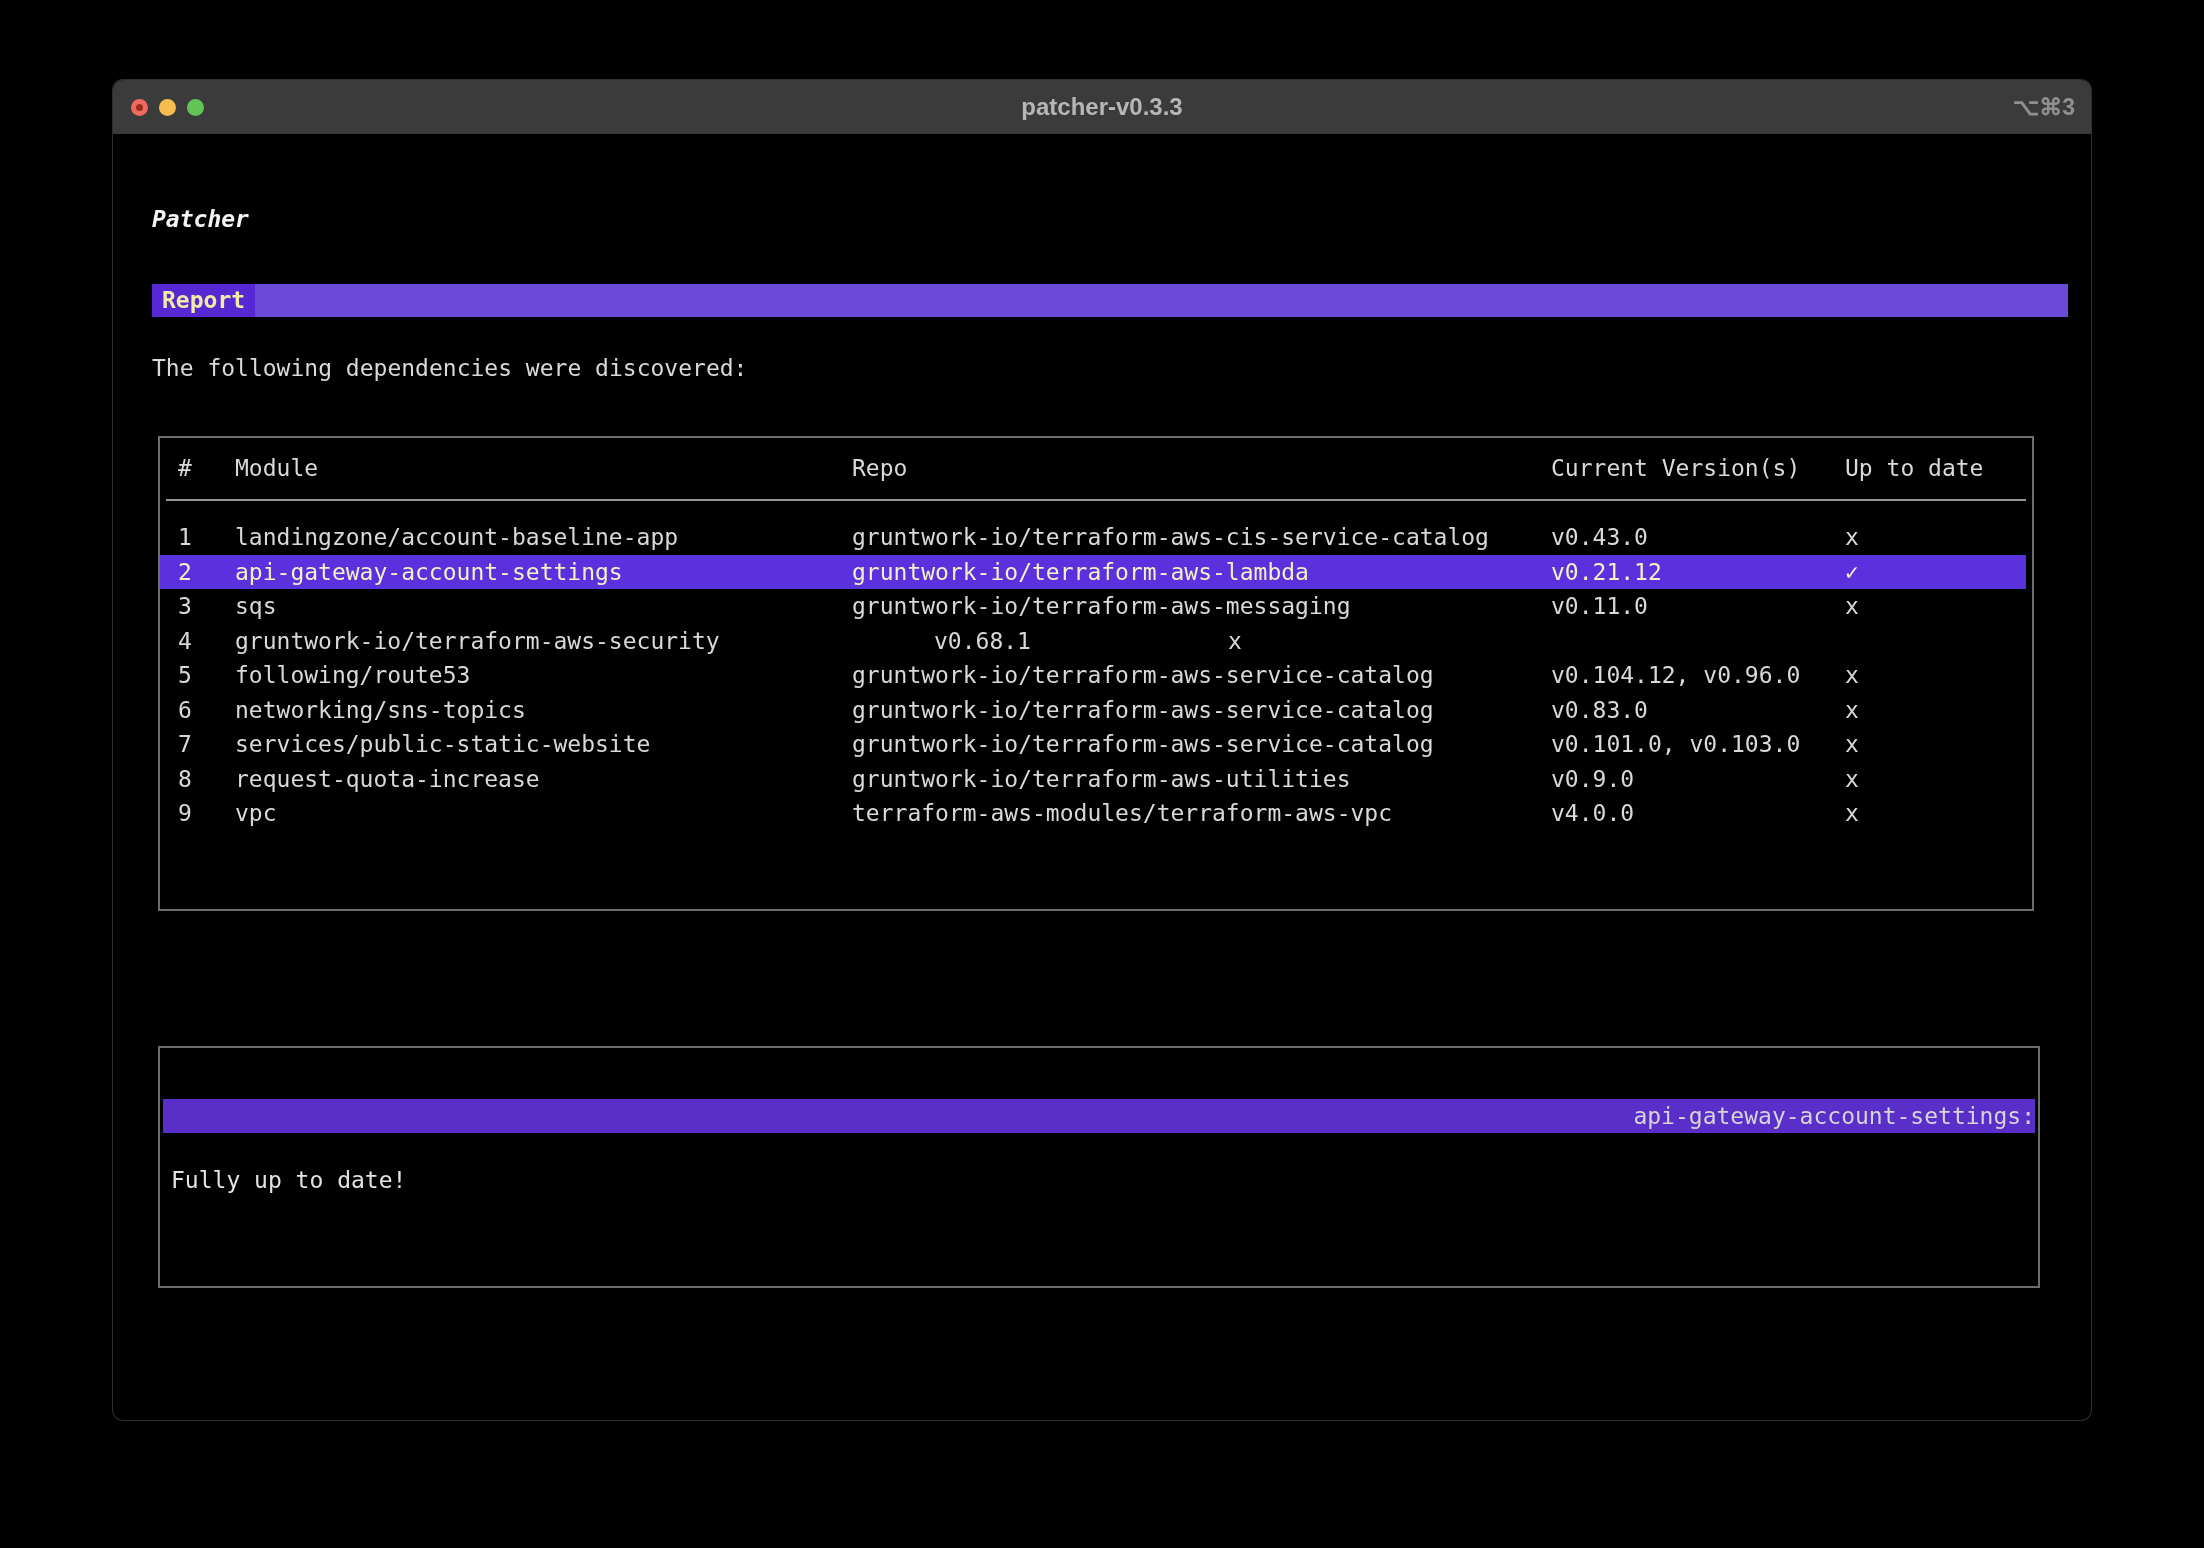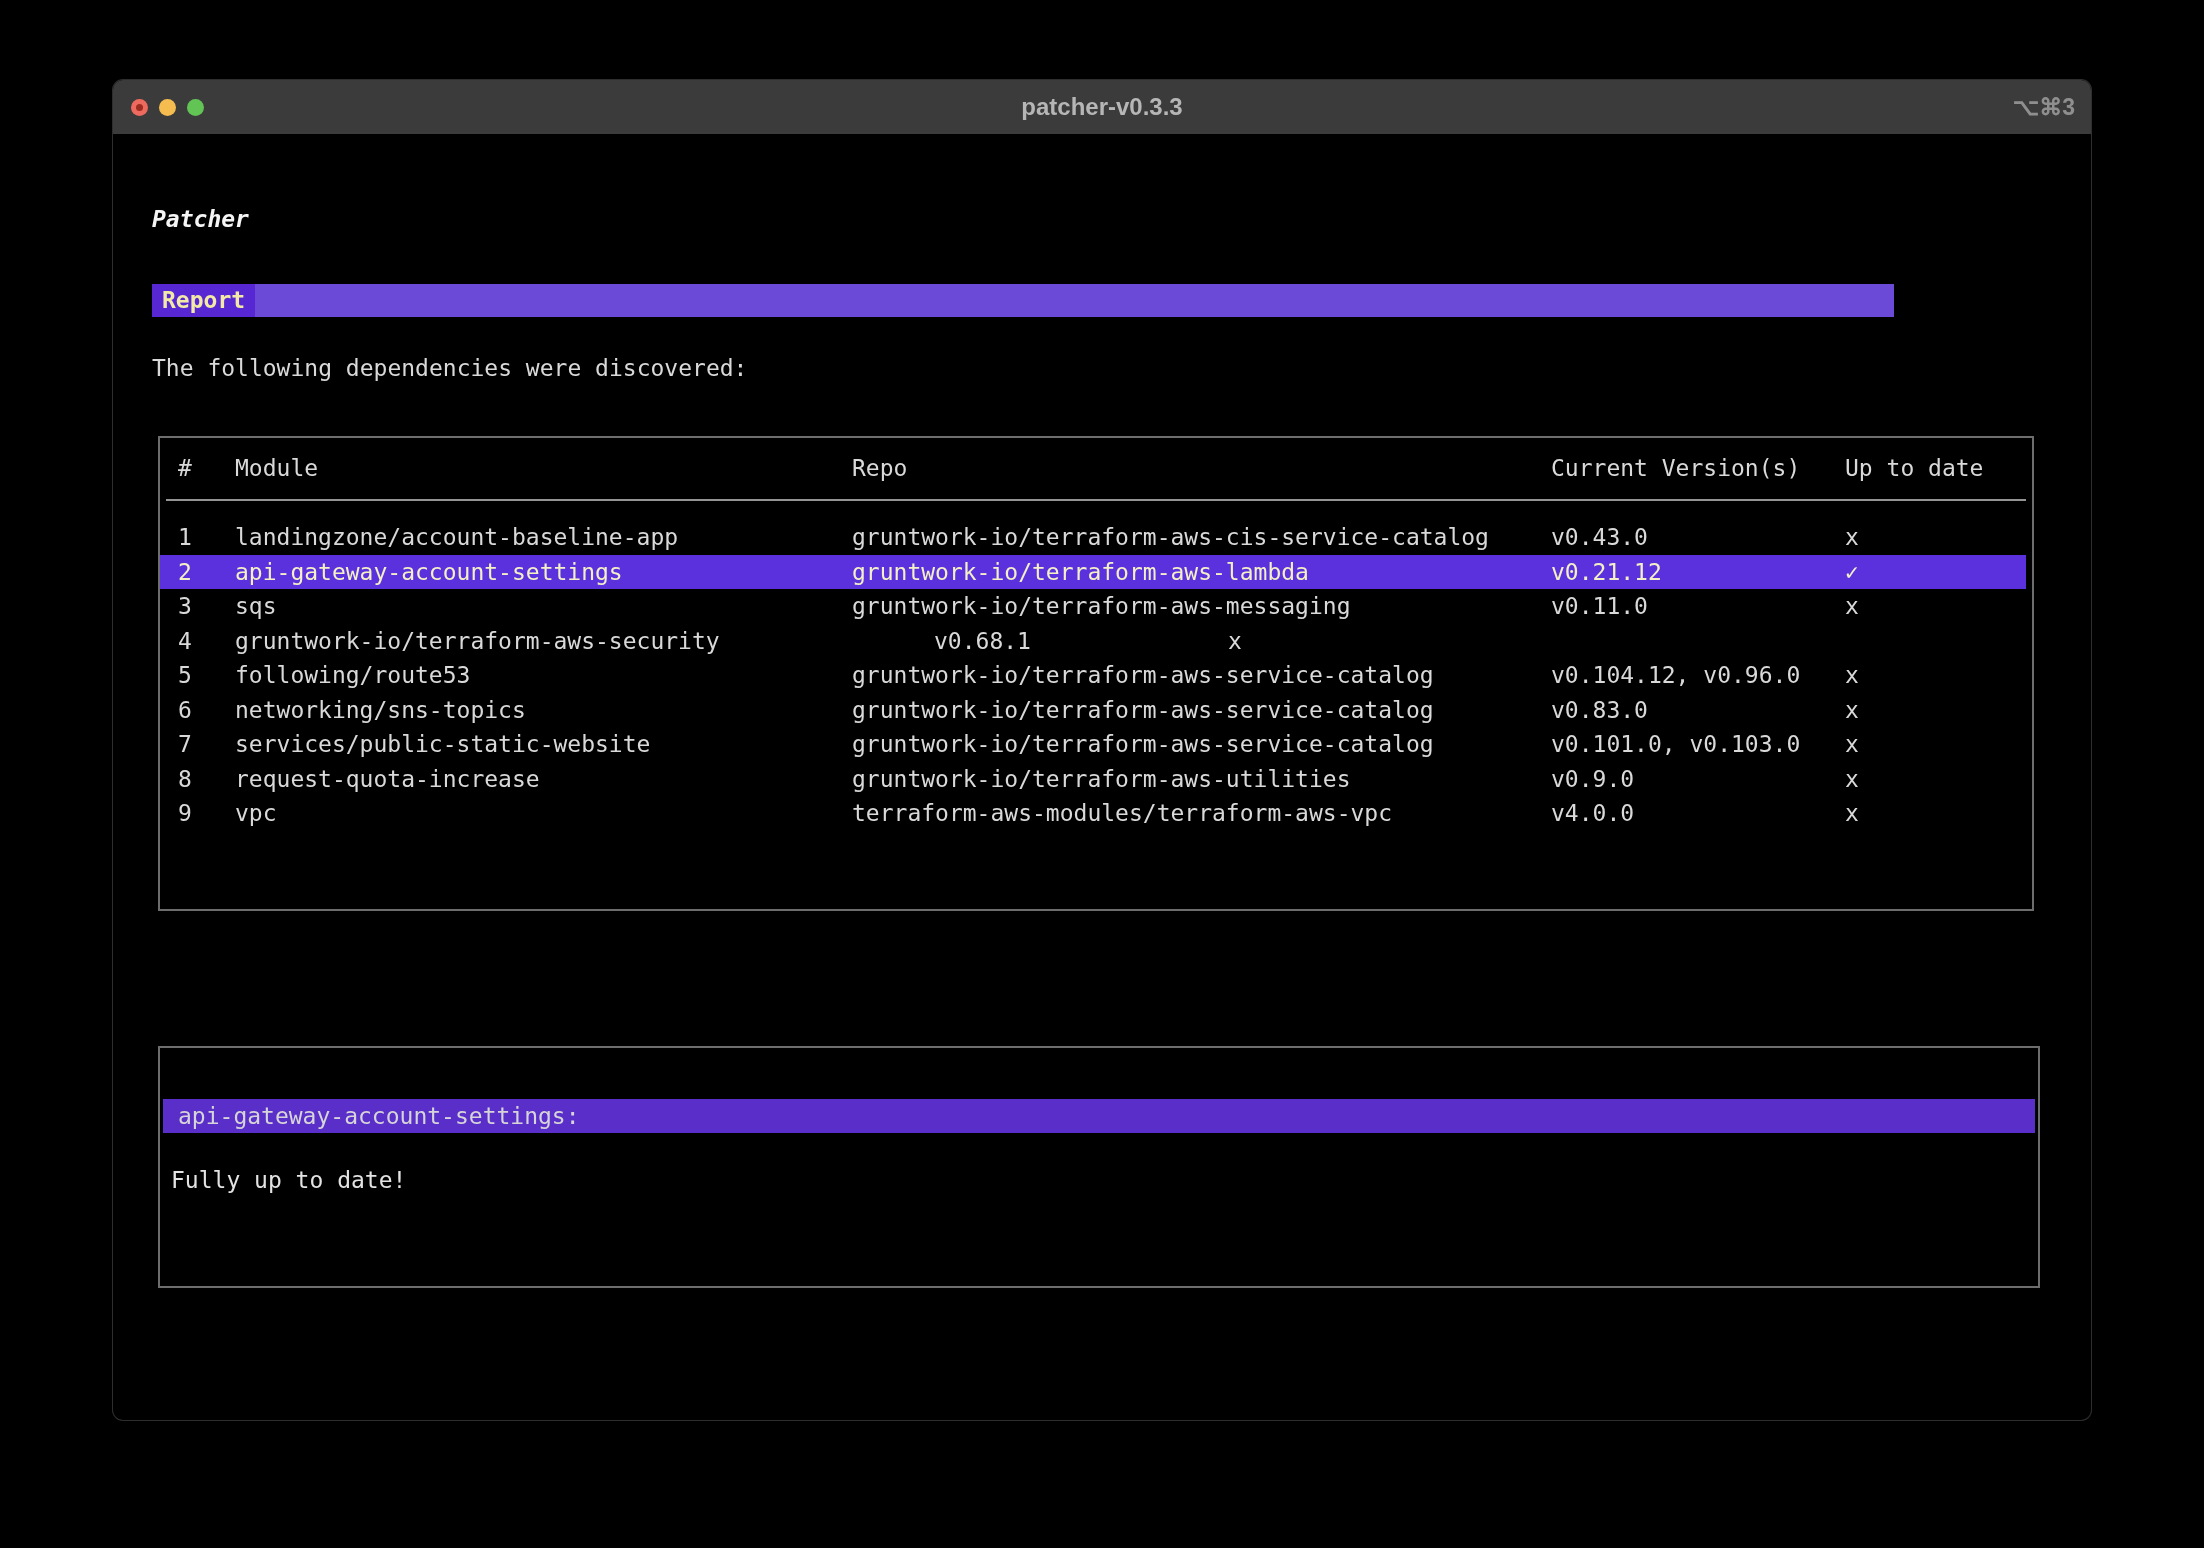--- a/index.html
+++ b/index.html
@@ -21,21 +21,21 @@
   .light .dot{width:7px;height:7px;border-radius:50%;background:var(--close-dot,#9c2b20);}
   .light.yellow{background:var(--minimize-yellow,#f5bd4f);}
   .light.green{background:var(--zoom-green,#61c454);}
   .title{position:absolute;left:0;right:0;text-align:center;font-weight:bold;font-size:24px;
     color:var(--title-text,#b6b6b6);line-height:46px;pointer-events:none;}
   .shortcut{position:absolute;right:16px;font-weight:bold;font-size:23px;
     color:var(--shortcut-text,#8f8f8f);line-height:46px;}
 
   .term{position:relative;height:1294px;}
   .heading{position:absolute;left:39px;top:72px;font-weight:bold;color:var(--heading-text,#f5f5f5);font-style:italic;}
-  .banner{position:absolute;left:39px;top:150px;width:1742px;height:33px;
+  .banner{position:absolute;left:39px;top:150px;width:1916px;height:33px;
     background:var(--banner-bg,#6c4ad8);line-height:33px;}
   .tab{display:inline-block;height:33px;padding:0 10px;background:var(--tab-bg,#5627d2);
     color:var(--tab-text,#f2e9a6);font-weight:bold;}
   .intro{position:absolute;left:39px;top:221px;}
 
   .table-box{position:absolute;left:45px;top:302px;width:1876px;height:475px;
     border:2px solid var(--border,#6d6d6d);box-sizing:border-box;}
   .trow{display:flex;padding-left:18px;margin-right:6px;height:34.5px;line-height:34.5px;white-space:pre;}
   .thead{margin-top:16px;height:28px;line-height:28px;}
   .sep{height:2px;background:var(--separator,#949494);margin:17px 6px 0 6px;}
@@ -46,21 +46,21 @@
   .c.repo{width:699px;}
   .c.version{width:294px;}
   .c.uptodate{flex:1;}
   .trow.selected{background:var(--selection-bg,#5b31dd);color:var(--selection-text,#f4f0c6);}
 
   .help{position:absolute;left:39px;top:798px;color:var(--dim-text,#767676);}
 
   .detail-box{position:absolute;left:45px;top:912px;width:1882px;height:242px;
     border:2px solid var(--border,#6d6d6d);box-sizing:border-box;}
   .detail-title{margin:51px 3px 0 3px;height:34px;line-height:34px;padding-left:15px;
-    background:var(--detail-bar-bg,#5a2ec9);color:var(--detail-bar-text,#d6d4d8);}
+    background:var(--detail-bar-bg,#5a2ec9);color:var(--detail-bar-text,#d6d4d8);text-align:right;}
   .detail-body{margin-top:34px;padding-left:11px;color:var(--detail-text,#e3e3e3);}
 </style>
 </head>
 <body>
 
 <div class="window">
   <div class="titlebar">
     <div class="traffic">
       <span class="light red">
           <span class="dot"></span>

